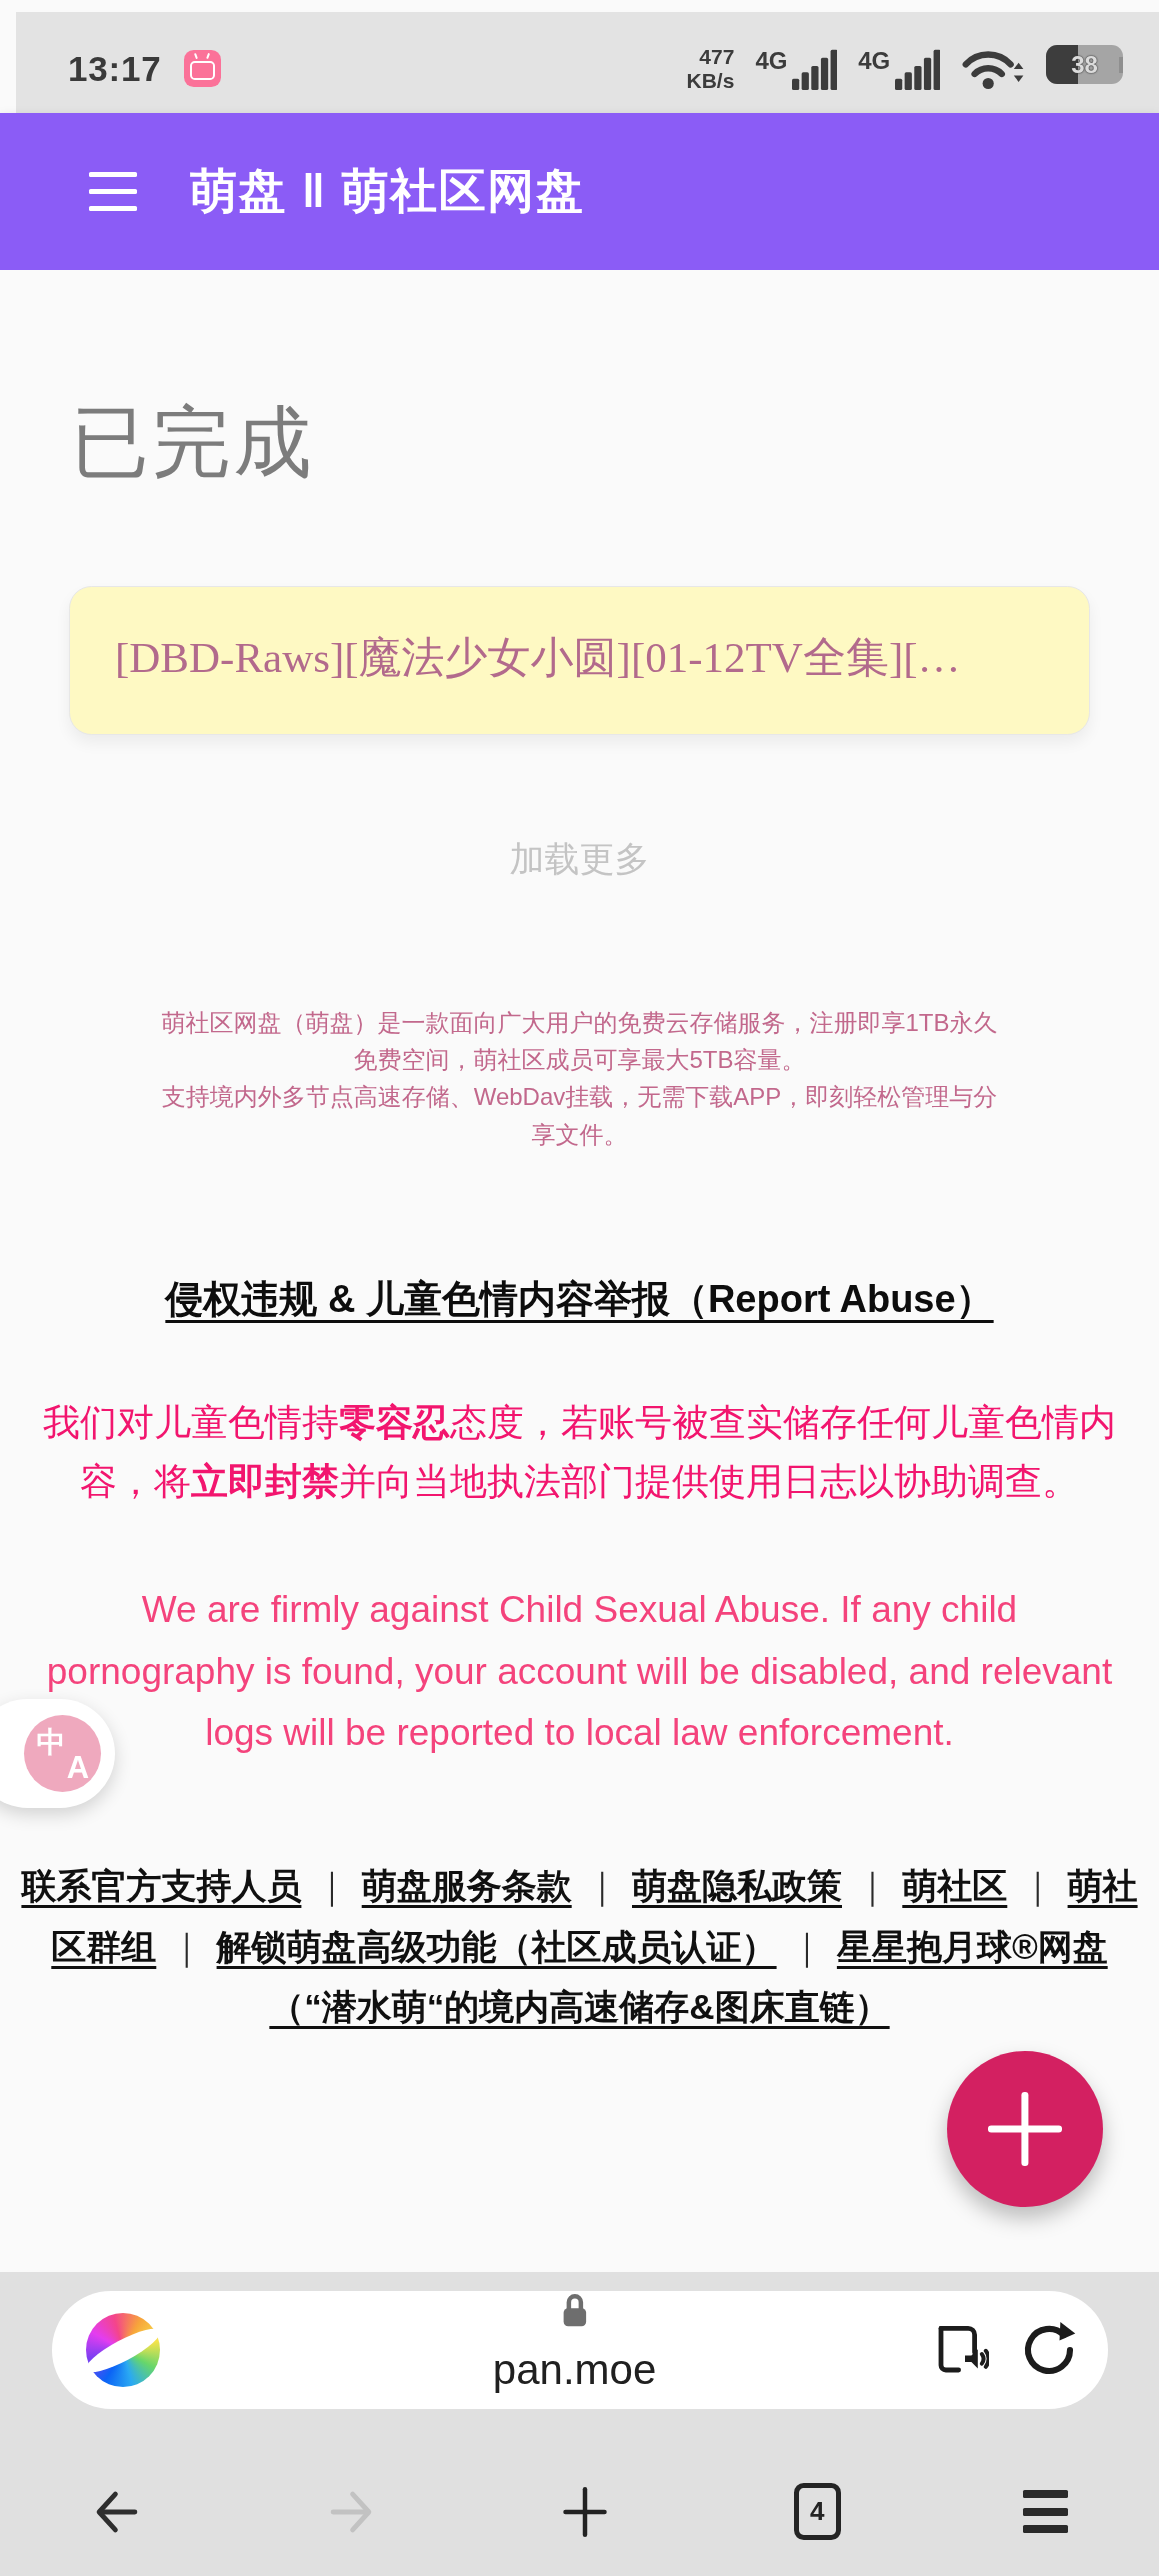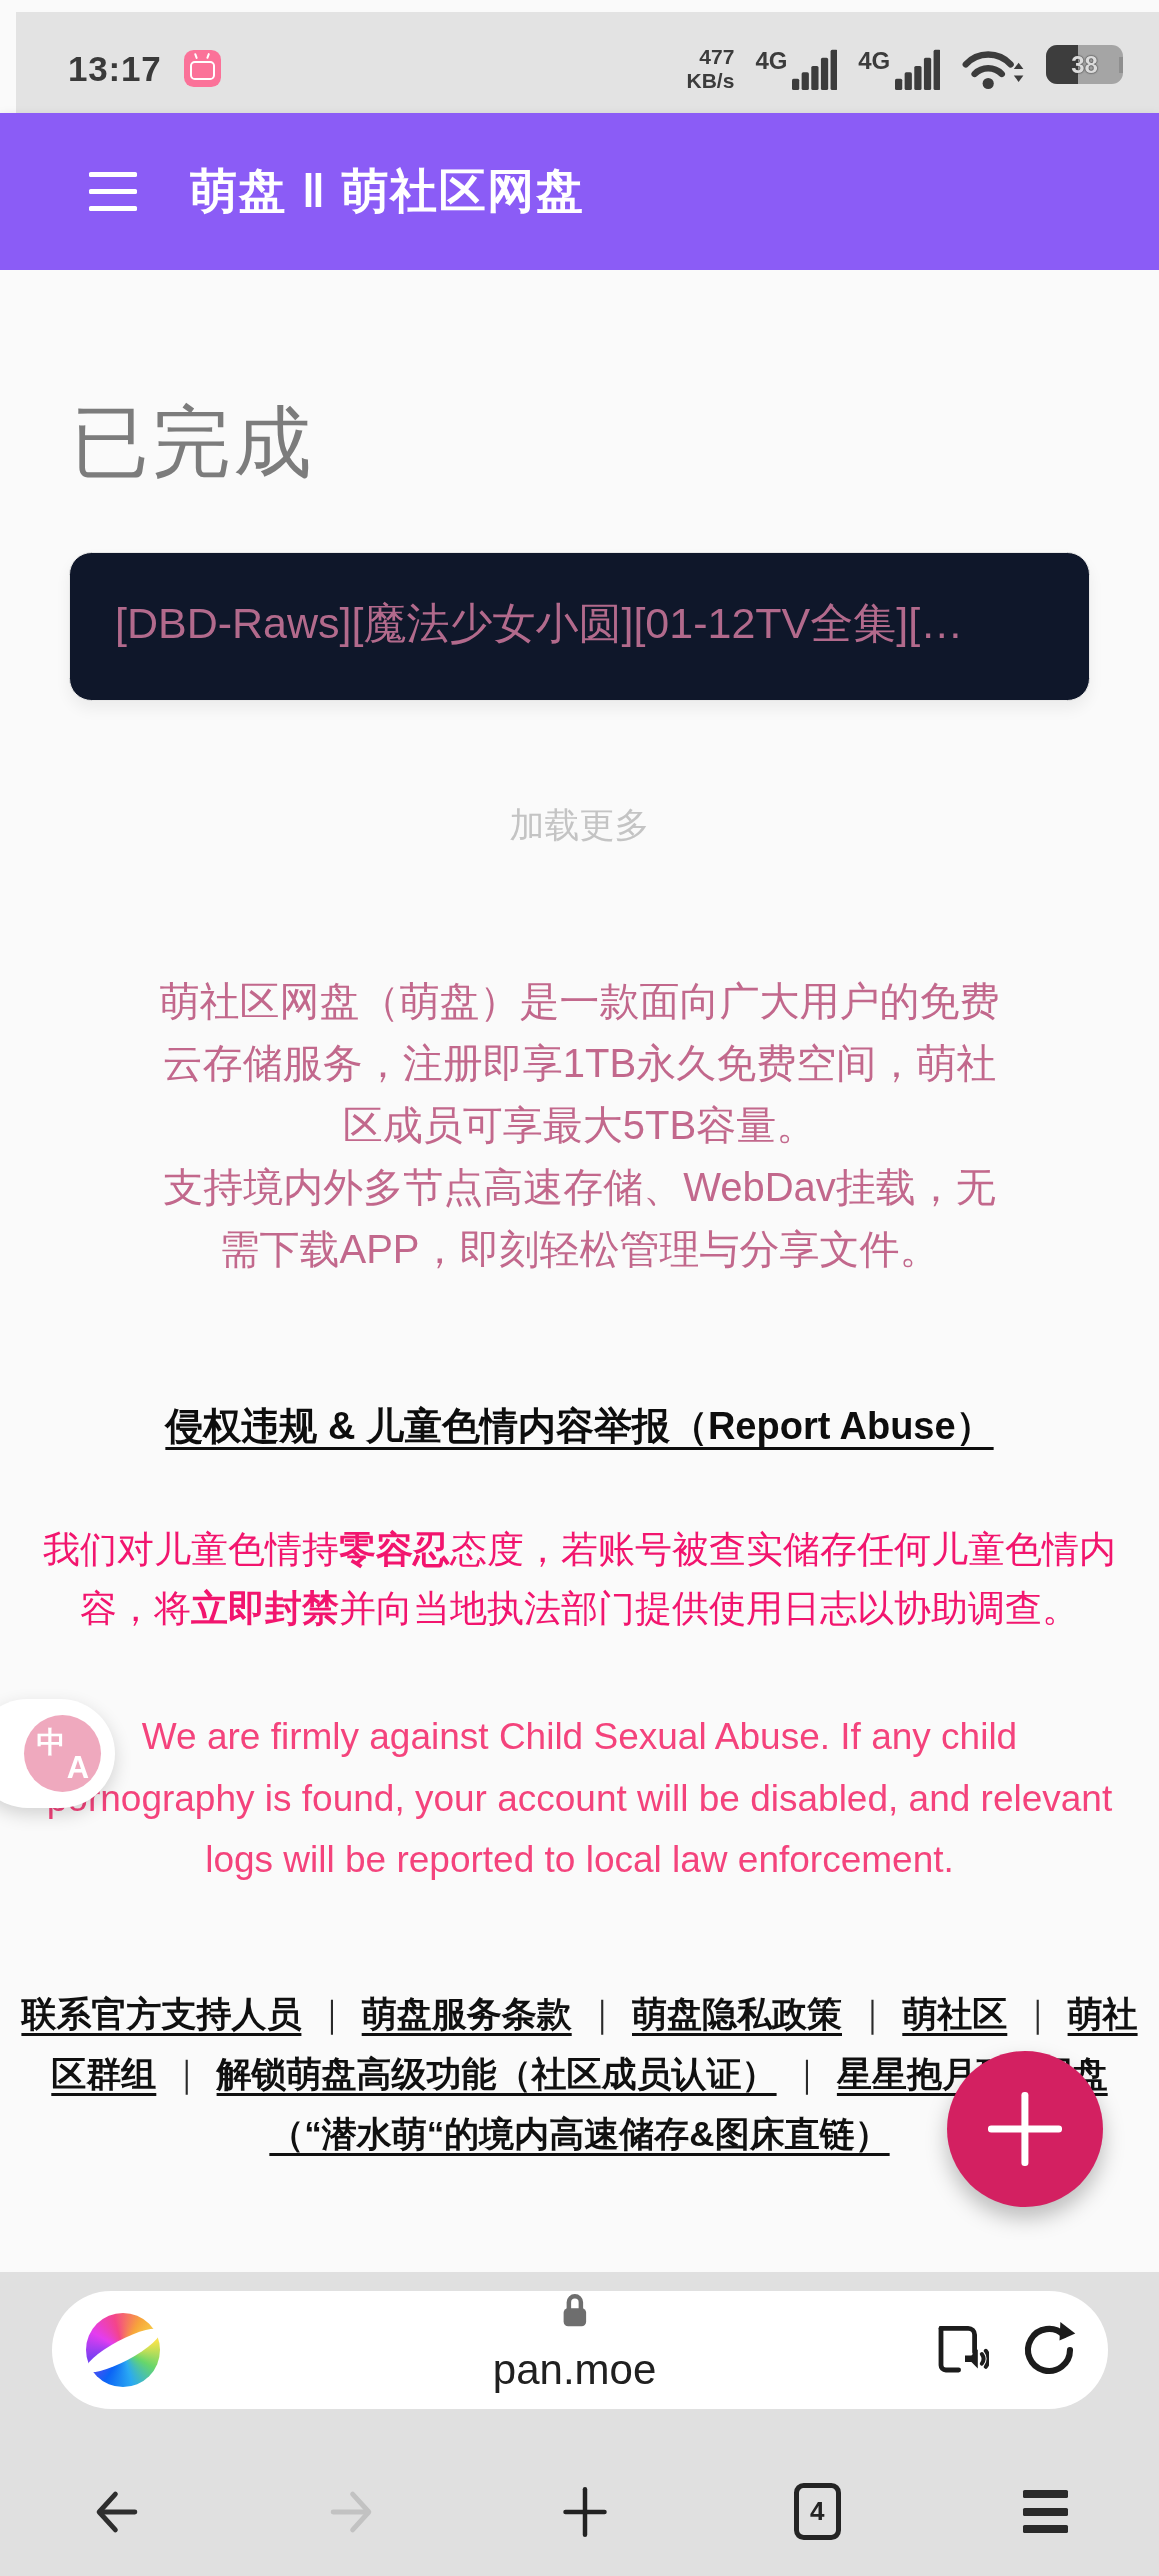--- a/index.html
+++ b/index.html
@@ -25,26 +25,26 @@
   .battery .cap{position:absolute;right:-0.8px;top:11.3px;width:4.8px;height:16px;background:#8f8f8f;}
   
   .app-header{position:absolute;top:113px;left:0;width:100%;height:157px;background:#8b5cf6;
               display:flex;align-items:center;box-shadow:0 6.4px 13px rgba(0,0,0,.22);}
   .hamburger{margin-left:89px;display:flex;flex-direction:column;gap:11.3px;cursor:pointer;}
   .hamburger i{display:block;width:48px;height:5.6px;background:#fff;border-radius:1.6px;}
   .app-title{margin-left:53px;font-size:47px;font-weight:700;color:#fff;letter-spacing:1.6px;}
   
   .page{position:absolute;top:270px;left:0;width:100%;height:2002px;background:#fafafa;overflow:hidden;}
   .h1{margin:121px 0 0 71px;font-size:78px;font-weight:400;color:#7c7c7c;letter-spacing:3.2px;}
-  .card{width:1021px;margin:56px auto 0;box-sizing:border-box;background:#0f172a;border:1.6px solid #e7e7e7;
-        border-radius:22.5px;box-shadow:0 8px 14.5px rgba(0,0,0,.06);padding:42px 45px 47px;cursor:pointer;}
+  .card{width:1021px;margin:90px auto 0;box-sizing:border-box;background:#fef9c3;border:1.6px solid #e7e7e7;
+        border-radius:22.5px;box-shadow:0 8px 14.5px rgba(0,0,0,.06);padding:42px 45px 47px;cursor:pointer;font-family:Liberation Serif, serif;}
   .card-title{font-size:43px;color:#b26a8c;white-space:nowrap;overflow:hidden;}
   .card-error{margin-top:22.5px;font-size:38px;color:#e84b3a;white-space:nowrap;overflow:hidden;}
   .load-more{margin-top:101px;text-align:center;font-size:35px;color:#c4c4c4;cursor:pointer;}
-  .intro{width:845px;margin:121px auto 0;text-align:center;font-size:40px;line-height:1.55;color:#c2688c;}
+  .intro{width:845px;margin:121px auto 0;text-align:center;font-size:24px;line-height:1.55;color:#c2688c;}
   .report-heading{margin-top:121px;text-align:center;font-size:38px;font-weight:700;color:#0d0d0d;
                   text-decoration:underline;text-underline-offset:8px;text-decoration-thickness:3.2px;}
   .policy-zh{width:1104px;margin:68px auto 0;text-align:center;font-size:37px;line-height:1.6;color:#f2156e;}
   .policy-zh b{font-weight:700;}
   .policy-en{width:1071px;margin:68px auto 0;text-align:center;font-size:37px;line-height:1.66;color:#f4437c;}
   .links{width:1130px;margin:93px auto 0;text-align:center;font-size:35px;font-weight:700;line-height:1.72;color:#101010;}
   .links a{color:#101010;text-decoration:underline;text-underline-offset:7.2px;text-decoration-thickness:3.2px;cursor:pointer;}
   .links .sep{font-weight:400;padding:0 13px;text-decoration:none;color:#2a2a2a;}
   
   .fab{position:absolute;left:947px;top:2051px;width:156px;height:156px;border-radius:50%;background:#d32061;

